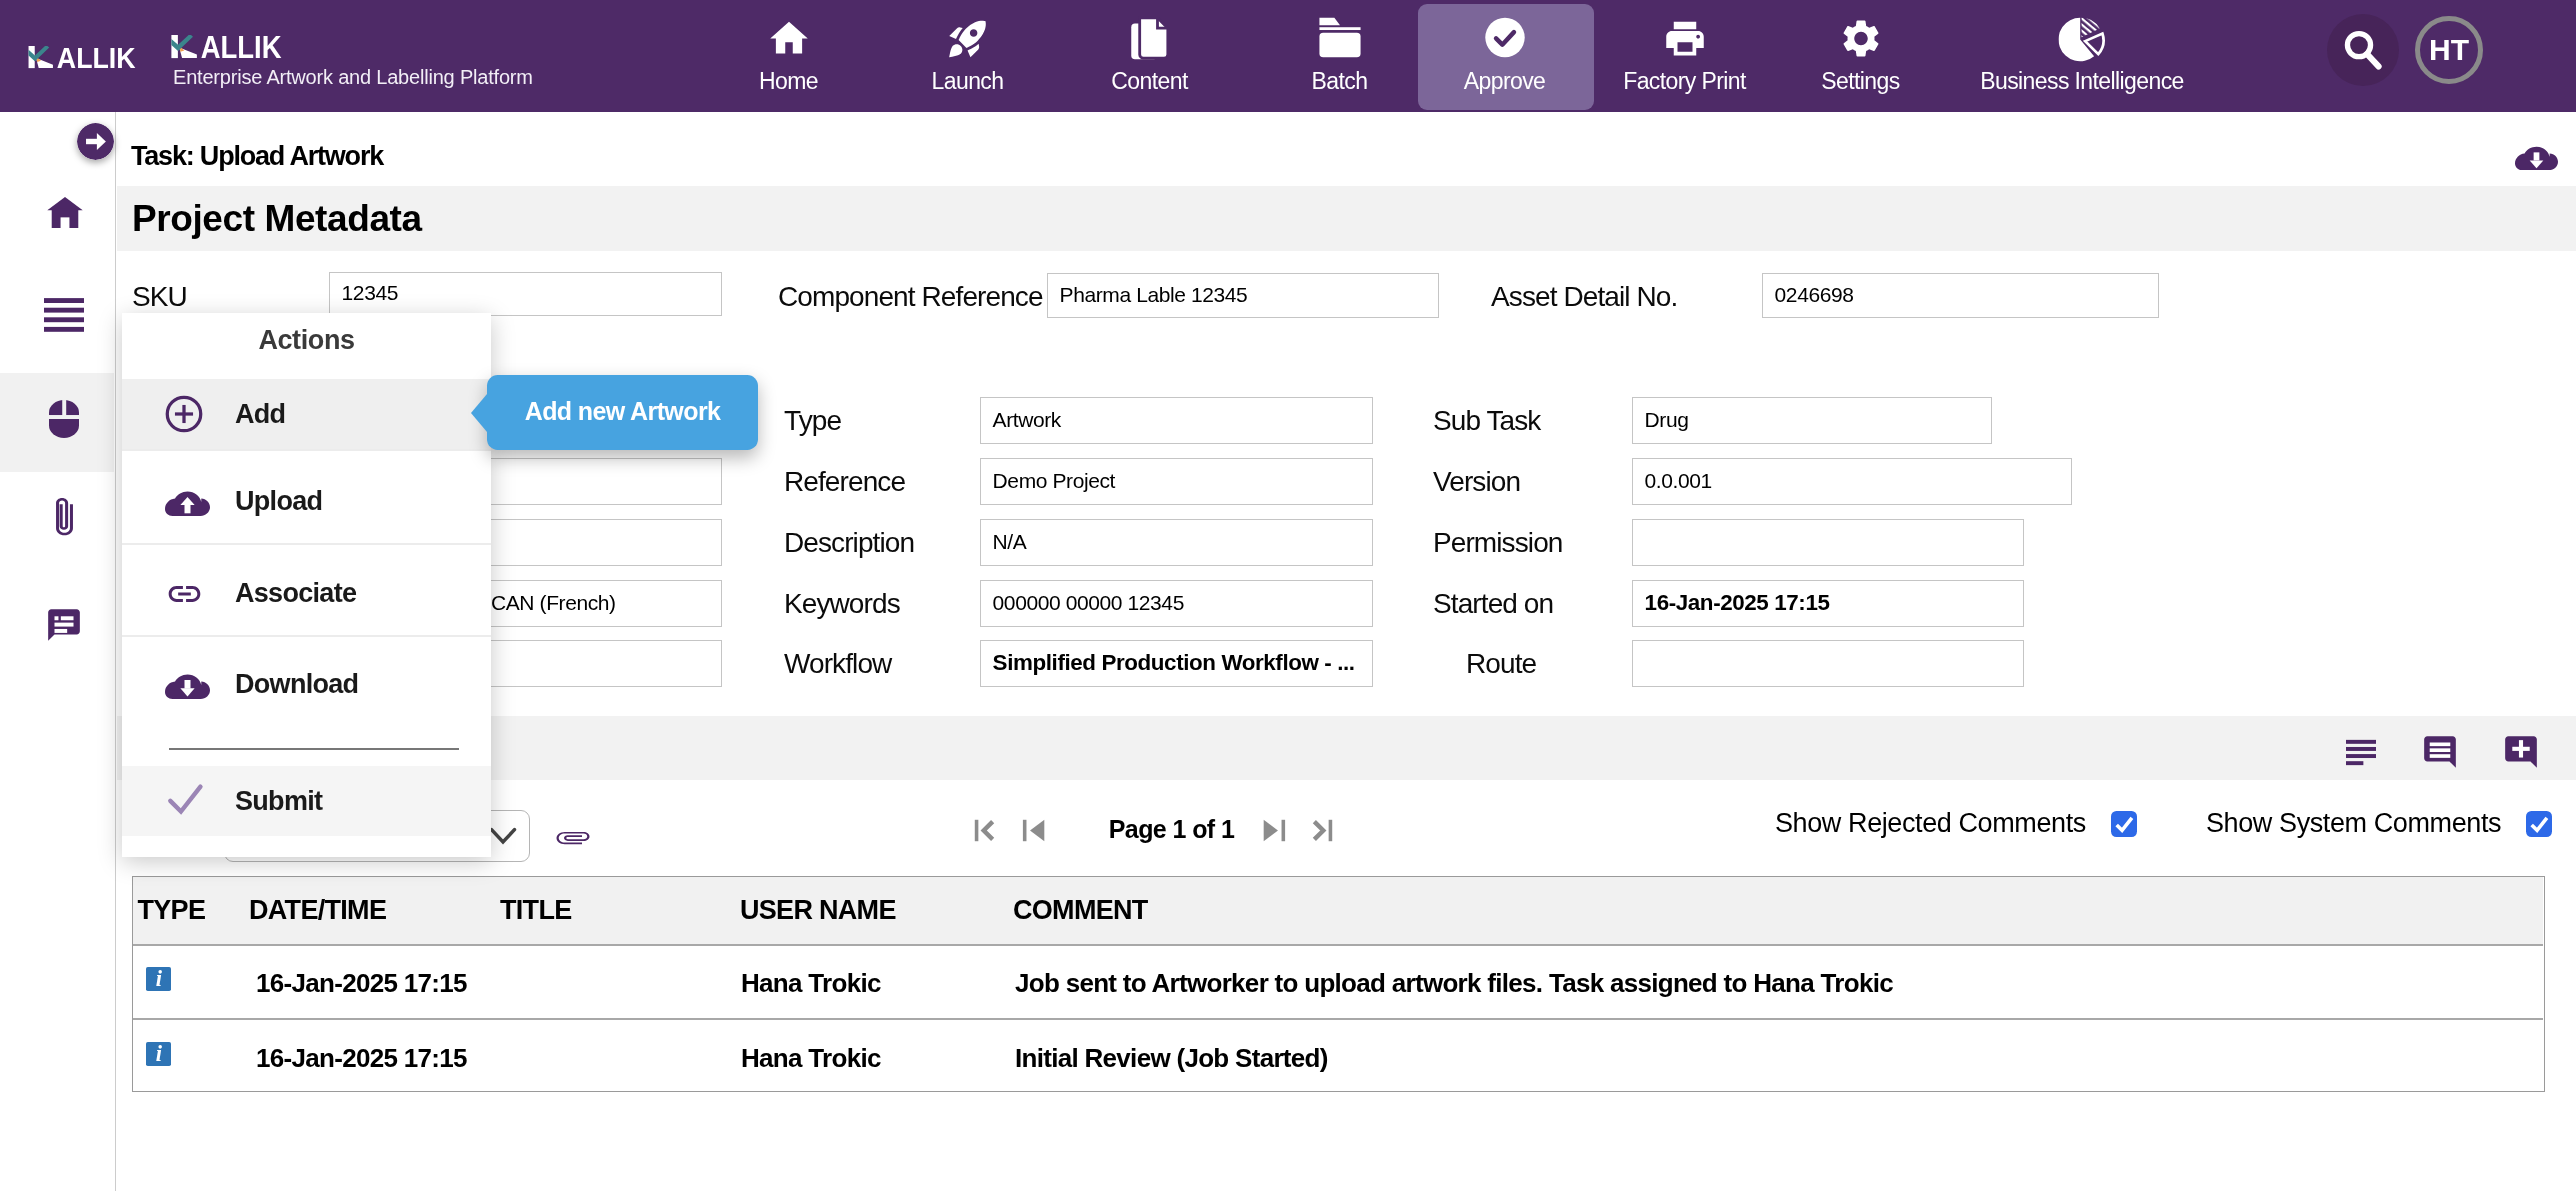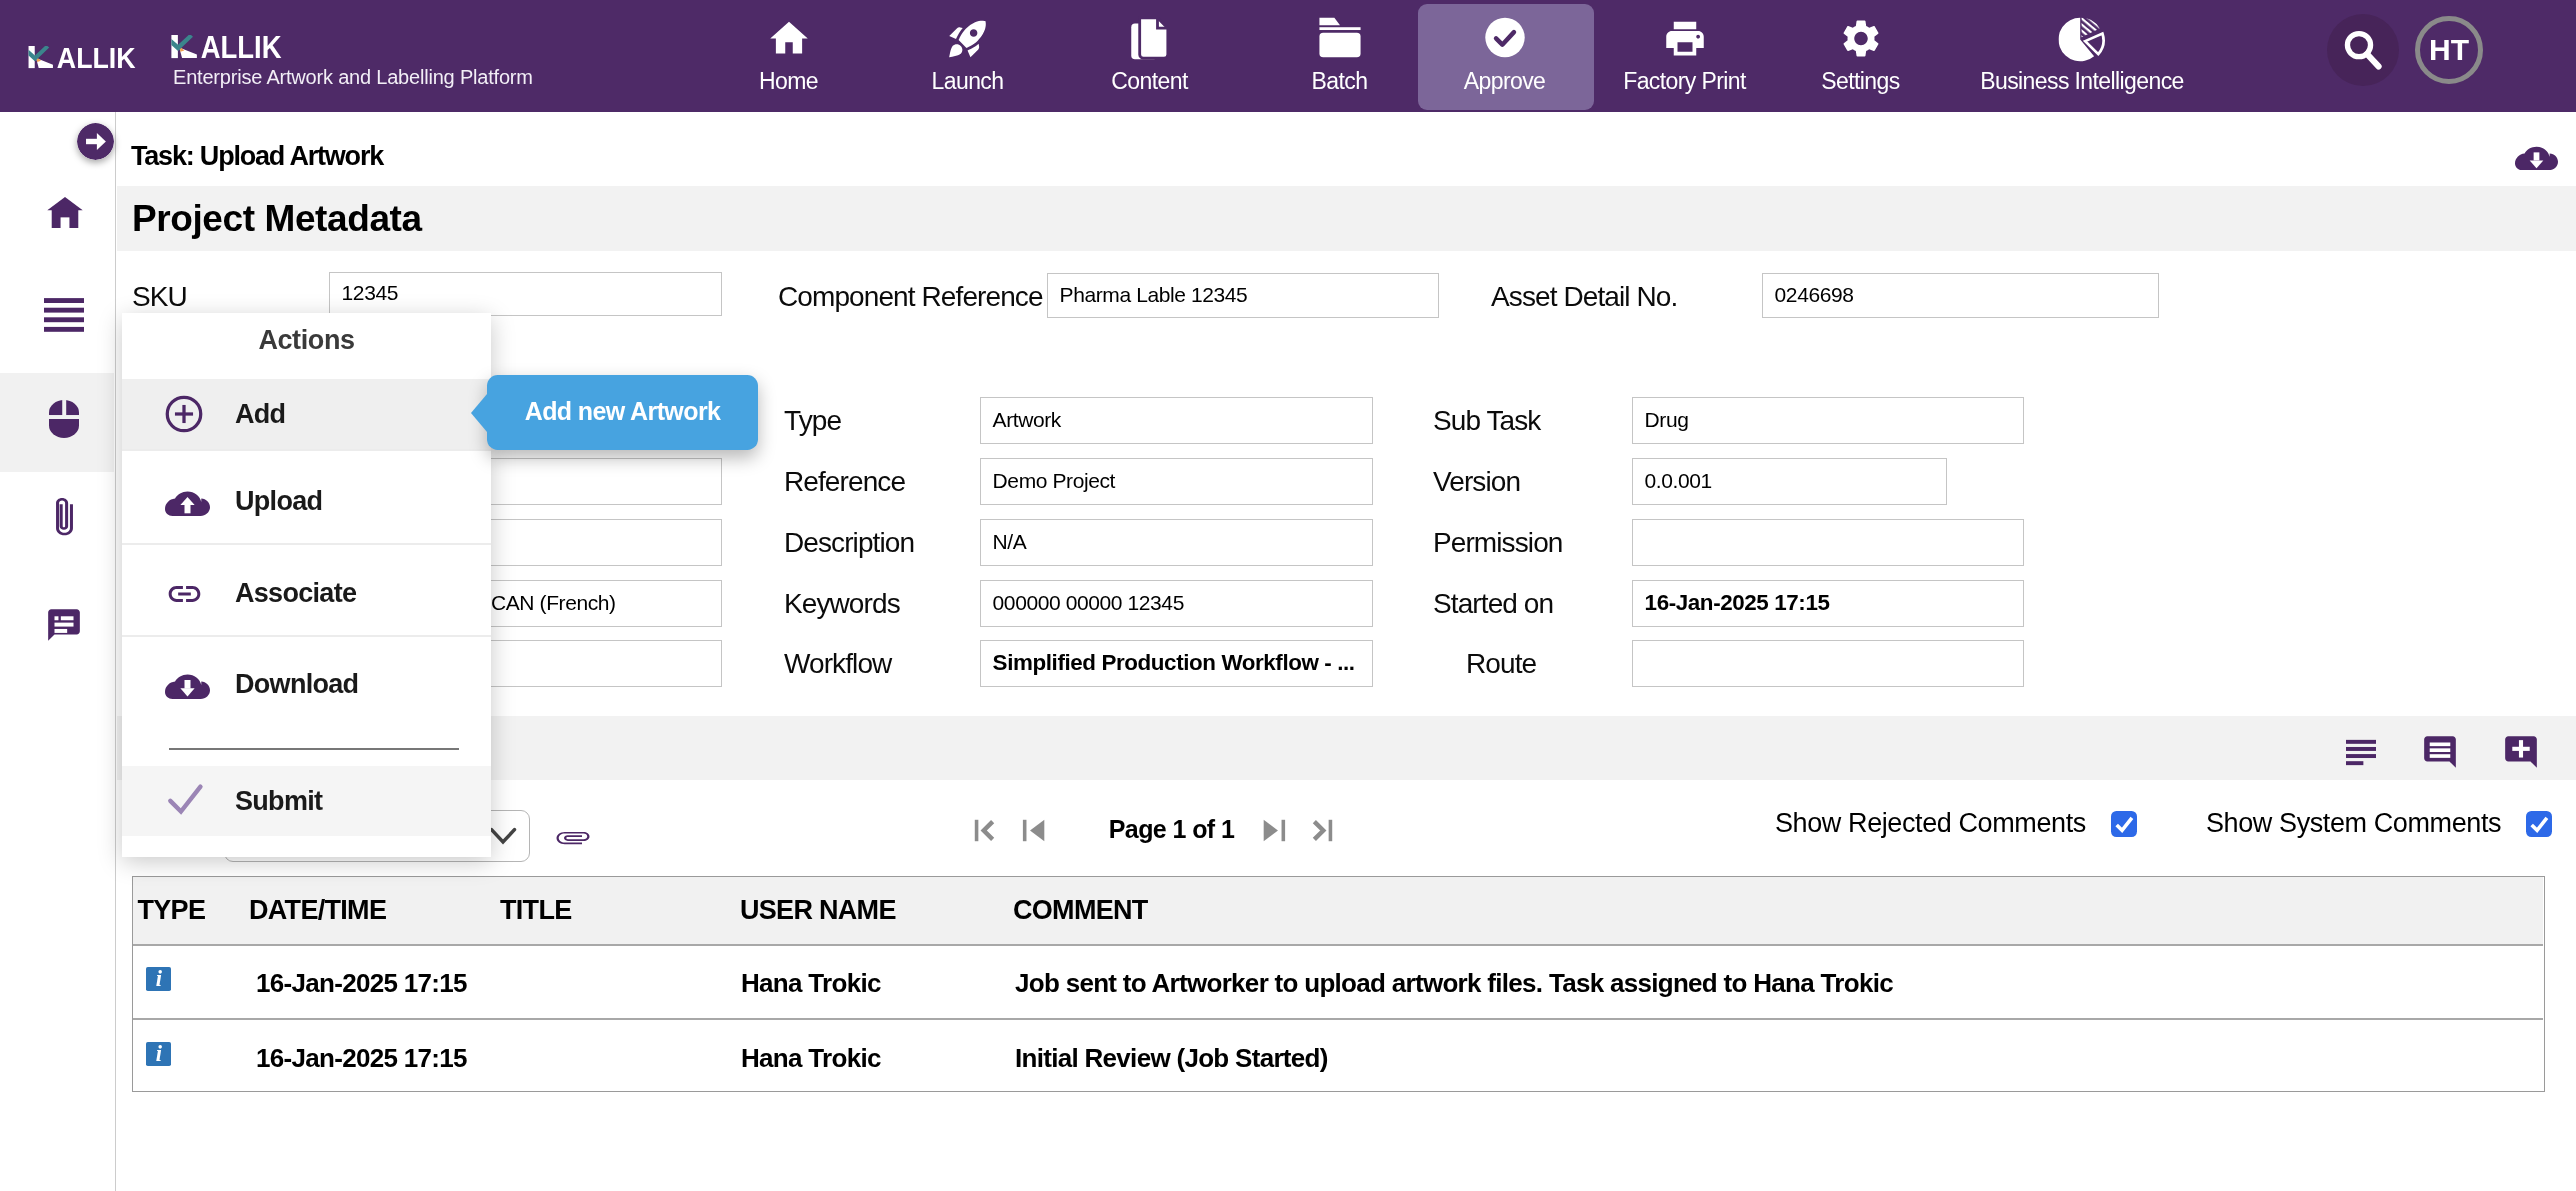--- a/index.html
+++ b/index.html
@@ -189,23 +189,23 @@
 <div class="lbl" style="left:784px;top:458px;">Reference</div>
 <div class="inp" style="left:980px;top:458px;width:393px;">Demo Project</div>
 <div class="lbl" style="left:784px;top:519px;">Description</div>
 <div class="inp" style="left:980px;top:519px;width:393px;">N/A</div>
 <div class="lbl" style="left:784px;top:580px;">Keywords</div>
 <div class="inp" style="left:980px;top:580px;width:393px;">000000 00000 12345</div>
 <div class="lbl" style="left:784px;top:640px;">Workflow</div>
 <div class="inp bold" style="left:980px;top:640px;width:393px;font-size:22.4px;">Simplified Production Workflow - ...</div>
 
 <div class="lbl" style="left:1433px;top:397px;">Sub Task</div>
-<div class="inp" style="left:1632px;top:397px;width:392px;">Drug</div>
+<div class="inp" style="left:1632px;top:397px;width:360px;">Drug</div>
 <div class="lbl" style="left:1433px;top:458px;">Version</div>
-<div class="inp" style="left:1632px;top:458px;width:315px;">0.0.001</div>
+<div class="inp" style="left:1632px;top:458px;width:440px;">0.0.001</div>
 <div class="lbl" style="left:1433px;top:519px;">Permission</div>
 <div class="inp" style="left:1632px;top:519px;width:392px;"></div>
 <div class="lbl" style="left:1433px;top:580px;">Started on</div>
 <div class="inp bold" style="left:1632px;top:580px;width:392px;font-size:22.4px;">16-Jan-2025 17:15</div>
 <div class="lbl" style="left:1466px;top:640px;text-align:center;">Route</div>
 <div class="inp" style="left:1632px;top:640px;width:392px;"></div>
 
 <div class="band" style="top:716px;height:64px;"></div>
 <svg class="abs" style="left:2346px;top:739px;" width="30" height="27" viewBox="0 0 38 32" fill="#4C2766">
   <rect x="0" y="0" width="38" height="5"></rect>

